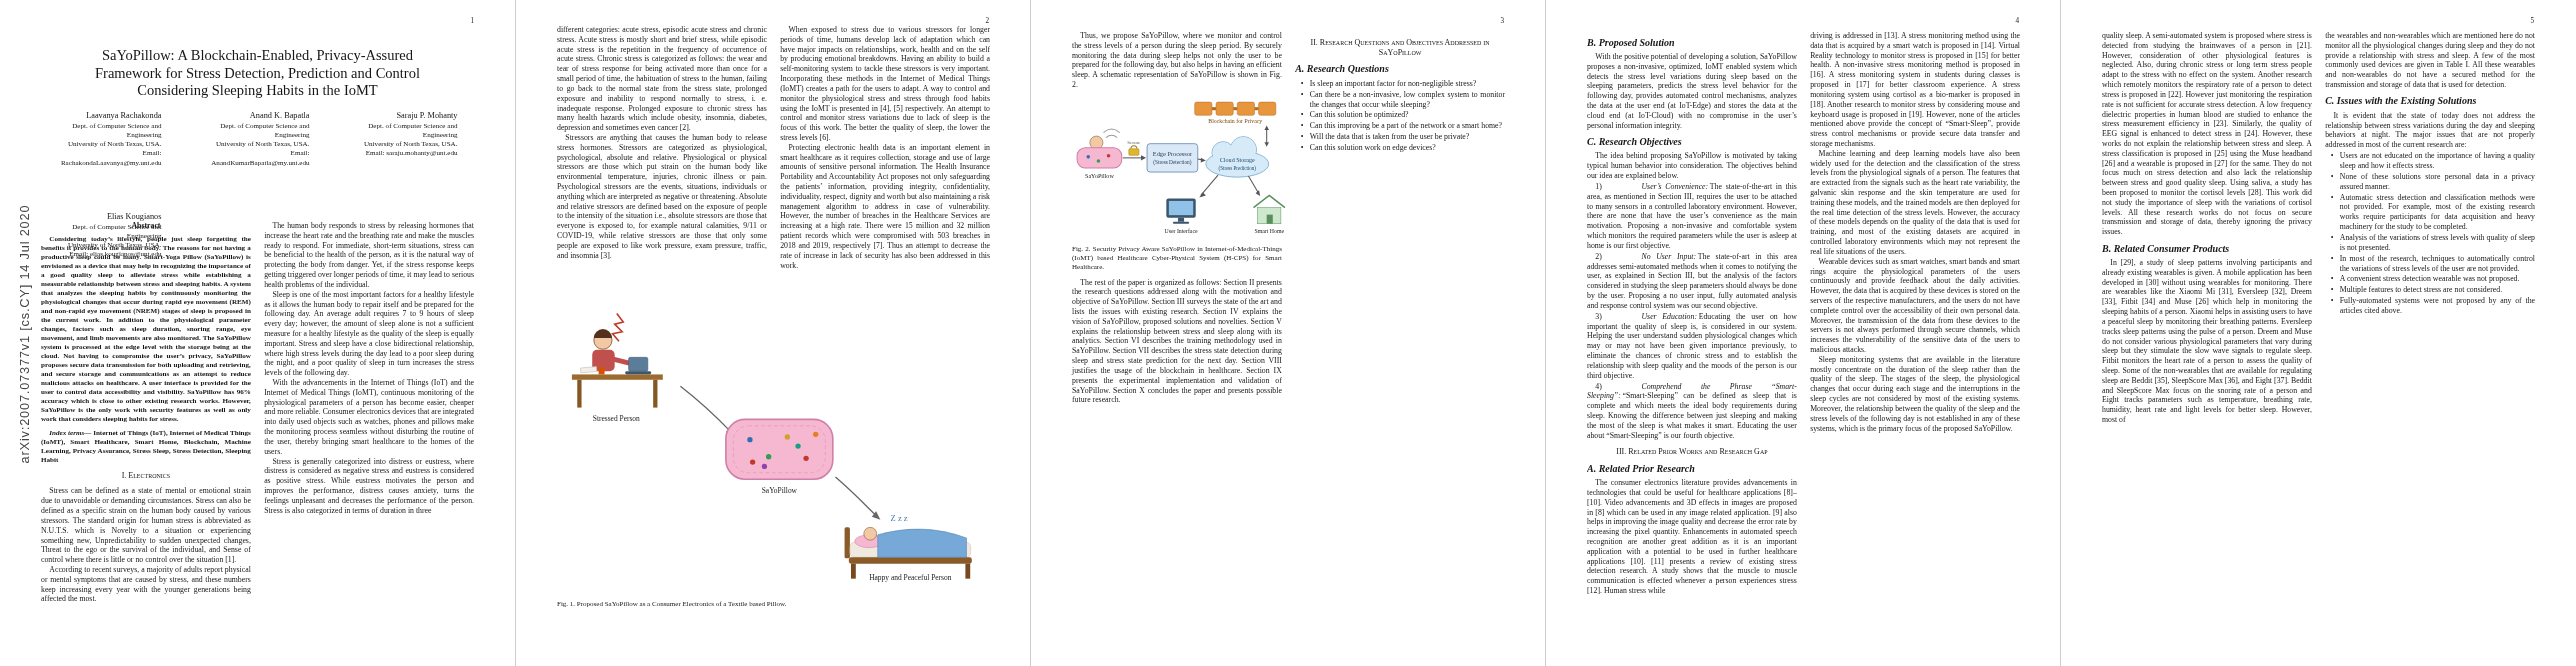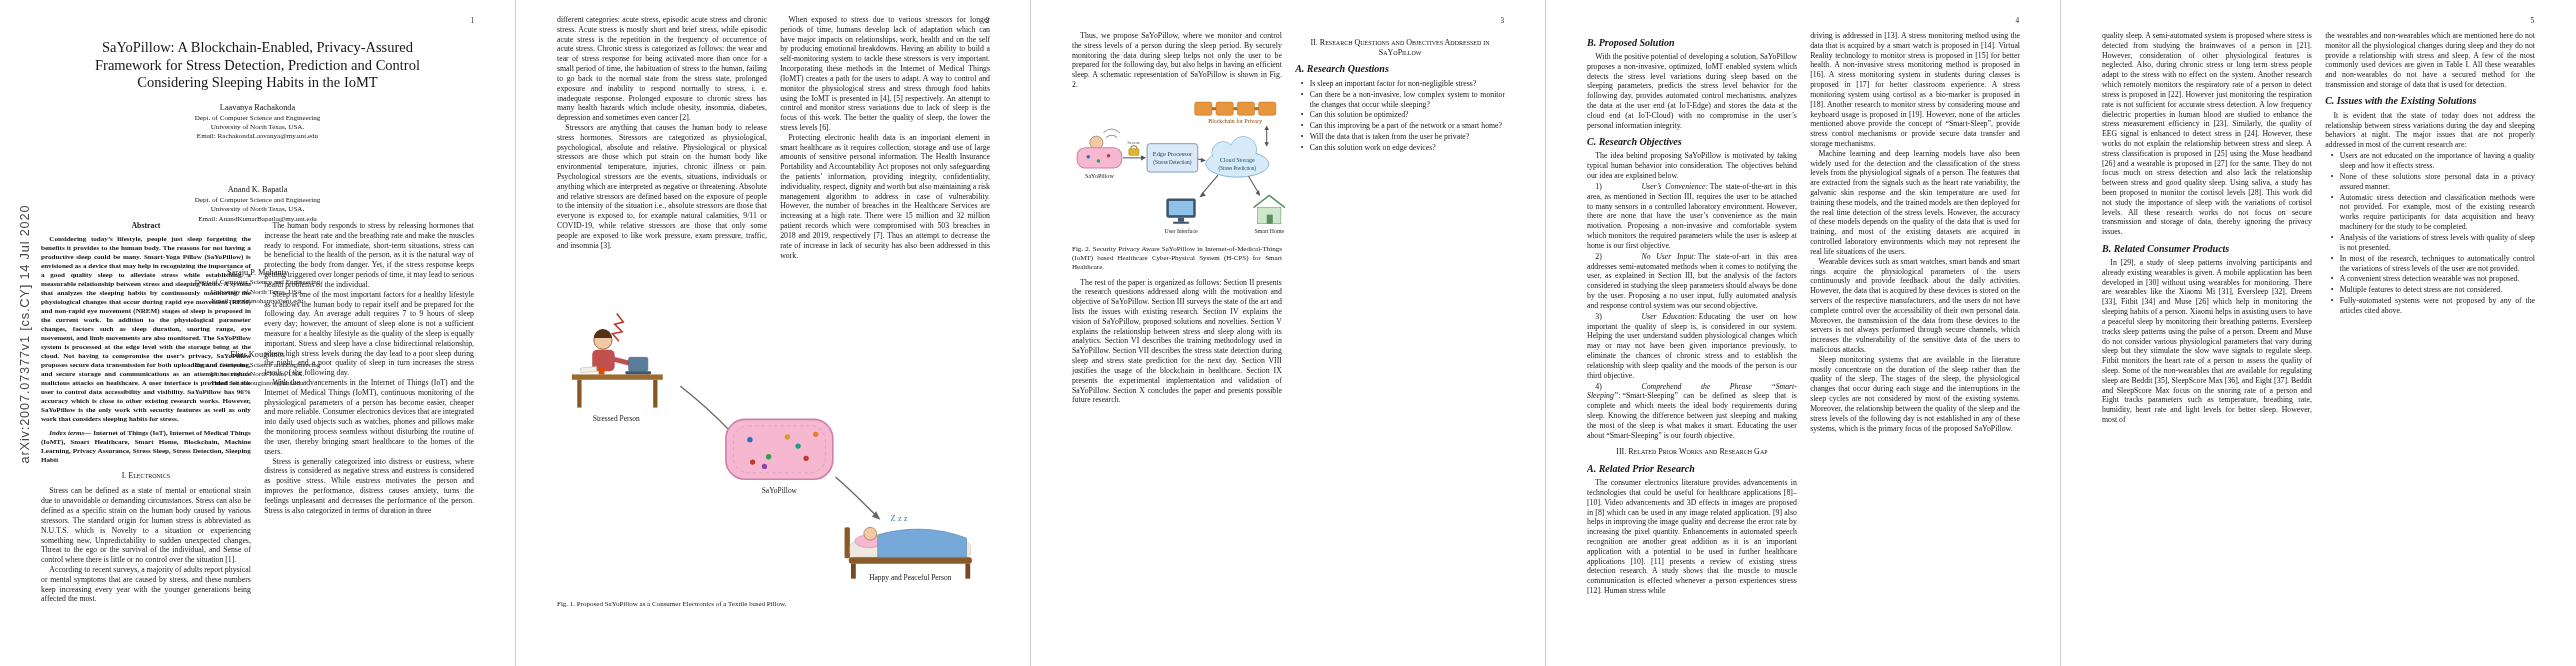--- a/index.html
+++ b/index.html
@@ -34,36 +34,36 @@
     top: 50%;
     transform: translateY(-50%) rotate(180deg);
     writing-mode: vertical-rl;
     white-space: nowrap;
     font-family: "Liberation Sans", "DejaVu Sans", sans-serif;
     font-size: 12.8px;
     letter-spacing: 0.8px;
     color: #454545;
   }
   .title {
-    margin: 0 auto;
+    margin: 8px auto;
     padding-top: 39px;
     width: 378px;
     text-align: center;
     font-size: 14.5px;
     line-height: 1.22;
     font-weight: normal;
   }
   .authors {
     display: grid;
-    grid-template-columns: 1fr;
+    grid-template-columns: 1fr 1fr 1fr;
     width: 400px;
     margin: 11px auto 0;
     row-gap: 10px;
     column-gap: 5.6px;
-    text-align: center;
+    text-align: right;
     gap: 44px;
   }
   .author .aname { font-size: 8.3px; margin-bottom: 1.7px; }
   .author .aline { font-size: 7.1px; line-height: 1.3; }
   .cols {
     position: absolute;
     left: 41px;
     width: 433px;
     display: flex;
     gap: 13.3px;
@@ -74,21 +74,21 @@
     min-width: 0;
     overflow: hidden;
     font-size: 7.8px;
     line-height: 1.26;
   }
   .col.clip-off { overflow: visible; }
   .col p { margin: 0; text-indent: 8.3px; hyphens: auto; }
   .col p.cont { text-indent: 0; }
   .p1cols { top: 221px; height: 415px; }
   .stdcols { top: 31px; height: 605px; }
-  .p2cols { top: 15px; height: 263px; }
+  .p2cols { top: 25px; height: 263px; }
   .abshead { text-align: center; font-weight: bold; font-size: 7.8px; margin-bottom: 3.9px; }
   .abs { font-weight: bold; font-size: 7.1px; line-height: 1.27; }
   .idx { font-weight: bold; font-size: 7.1px; line-height: 1.27; margin-top: 5px !important; }
   .idx .ilead { font-style: italic; }
   .sech {
     font-variant: small-caps;
     text-align: center;
     font-size: 8px;
     margin: 6.7px 0 5px;
   }

